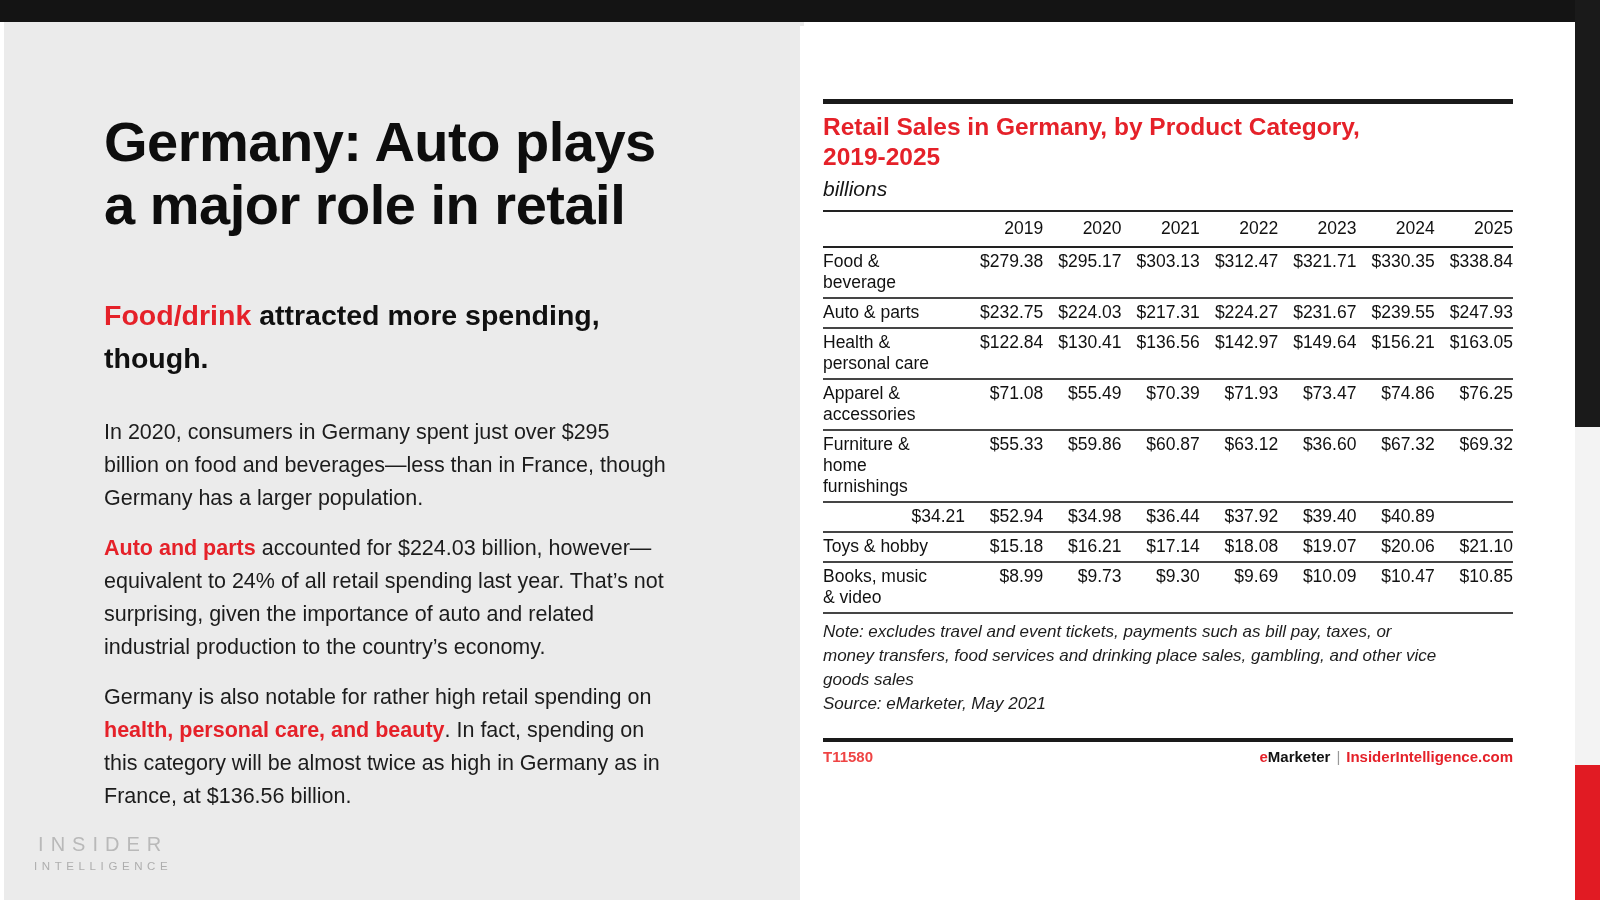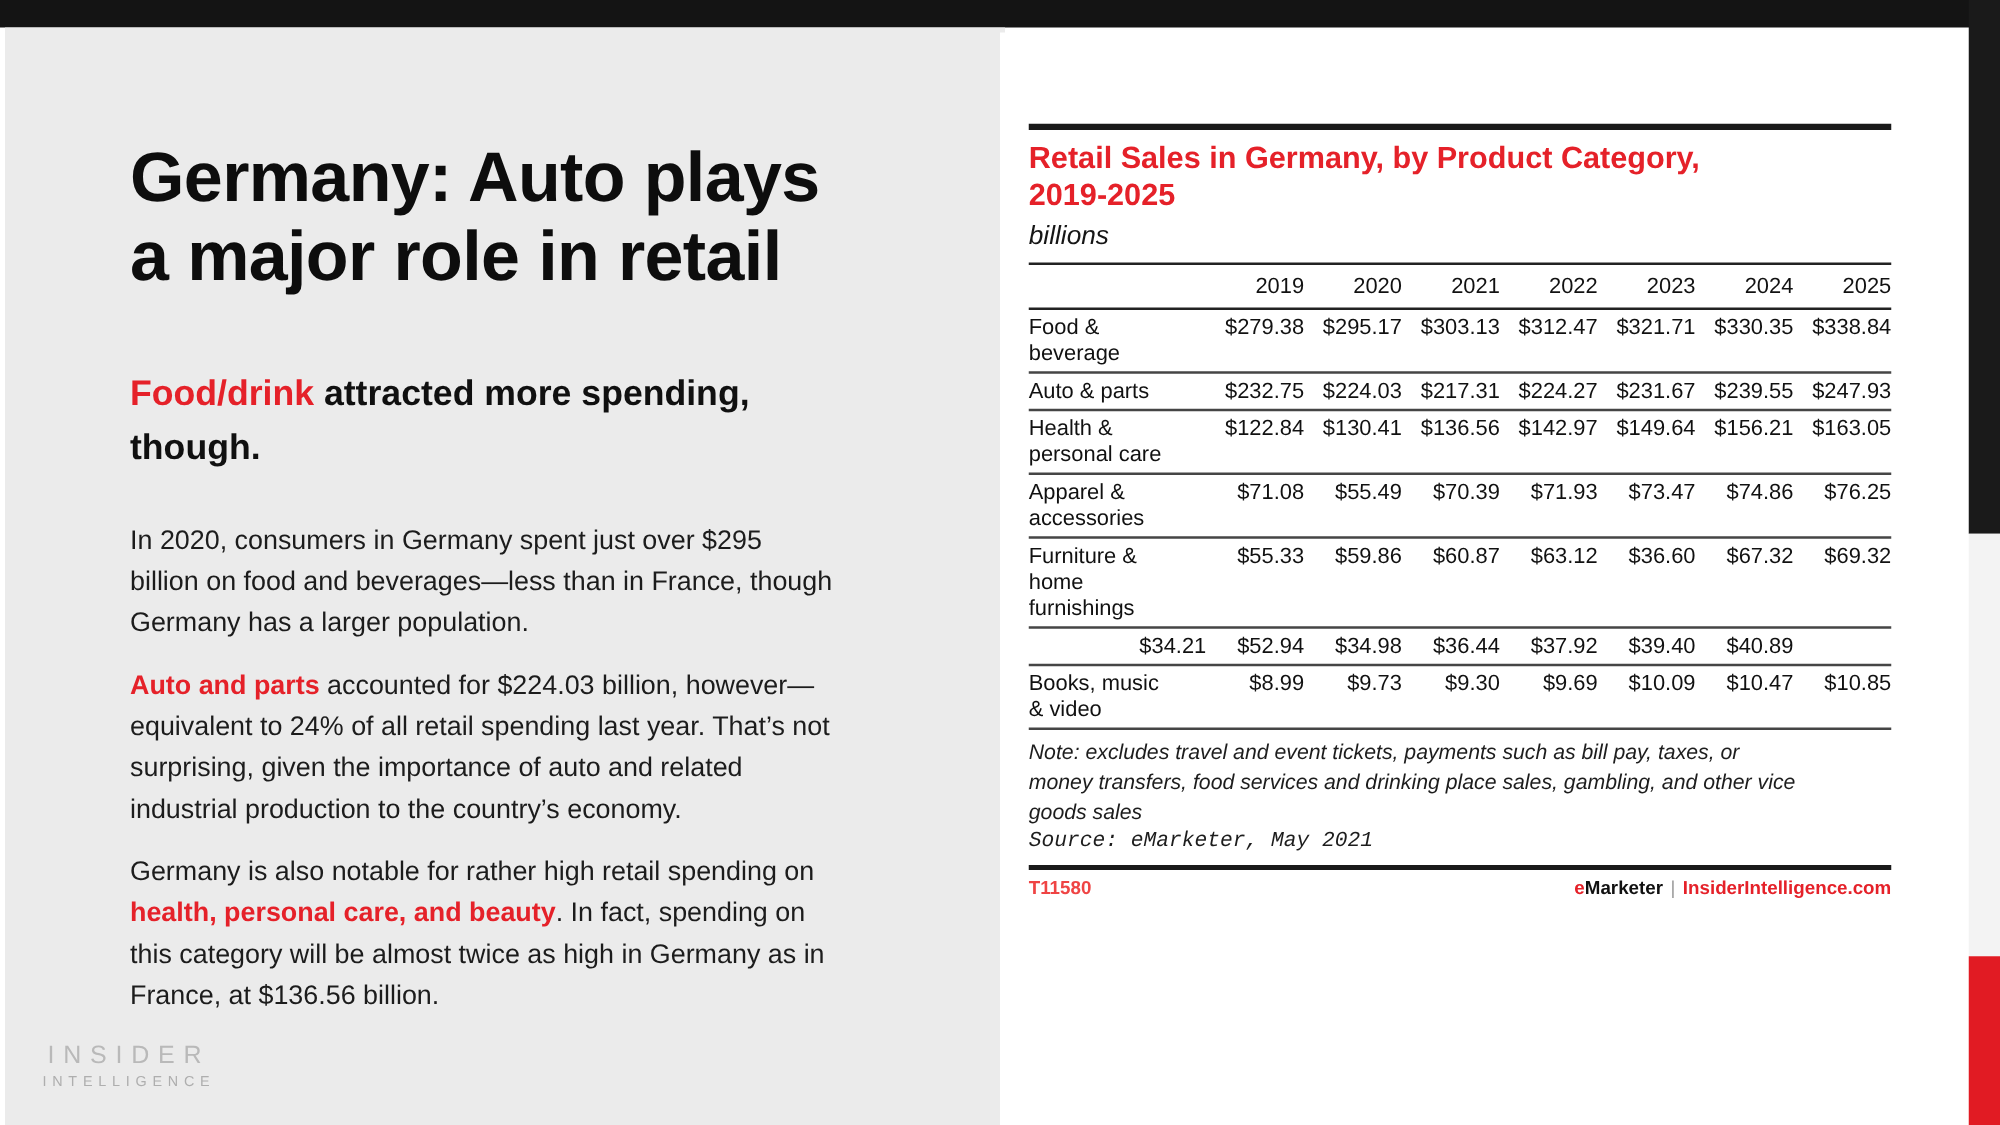--- a/index.html
+++ b/index.html
@@ -54,21 +54,21 @@
     display:grid; grid-template-columns:142px repeat(7,1fr);
     font-size:17.5px; color:#111; padding:3px 0 4px;
     border-bottom:2px solid #454545; align-items:start;
   }
   .tcat { white-space:pre-line; line-height:21px; padding-right:4px; }
   .tval { text-align:right; line-height:21px; }
   .note {
     margin-top:6px; font-size:17px; line-height:24px; font-style:italic;
     color:#1d1d1d; white-space:pre-line;
   }
-  .source { font-size:17px; line-height:24px; font-style:italic; color:#1d1d1d; padding-bottom:6px;font-family:Liberation Mono, monospace; }
+  .source { font-size:17px; line-height:24px; font-style:italic; color:#1d1d1d; padding-bottom:22px; }
   .rule-bottom { height:4px; background:#1a1a1a; }
   .chart-footer { display:flex; justify-content:space-between; align-items:baseline; padding-top:6px; font-size:15px; font-weight:bold; }
   .tid { color:#ef4444; }
   .brand-e { color:var(--red); }
   .brand-rest { color:#111; }
   .pipe { color:#999999; margin:0 6px; font-weight:normal; }
   .site { color:var(--red); }
 
   
   .right-strip { position:absolute; left:1575px; top:0; width:25px; height:900px; }
@@ -182,20 +182,30 @@
       <div class="trow">
         <div class="tval">$34.21</div>
         <div class="tval">$52.94</div>
         <div class="tval">$34.98</div>
         <div class="tval">$36.44</div>
         <div class="tval">$37.92</div>
         <div class="tval">$39.40</div>
         <div class="tval">$40.89</div>
       </div>
       <div class="trow">
+        <div class="tcat">Toys &amp; hobby</div>
+        <div class="tval">$15.18</div>
+        <div class="tval">$16.21</div>
+        <div class="tval">$17.14</div>
+        <div class="tval">$18.08</div>
+        <div class="tval">$19.07</div>
+        <div class="tval">$20.06</div>
+        <div class="tval">$21.10</div>
+      </div>
+      <div class="trow">
         <div class="tcat">Books, music
 &amp; video</div>
         <div class="tval">$8.99</div>
         <div class="tval">$9.73</div>
         <div class="tval">$9.30</div>
         <div class="tval">$9.69</div>
         <div class="tval">$10.09</div>
         <div class="tval">$10.47</div>
         <div class="tval">$10.85</div>
       </div>

